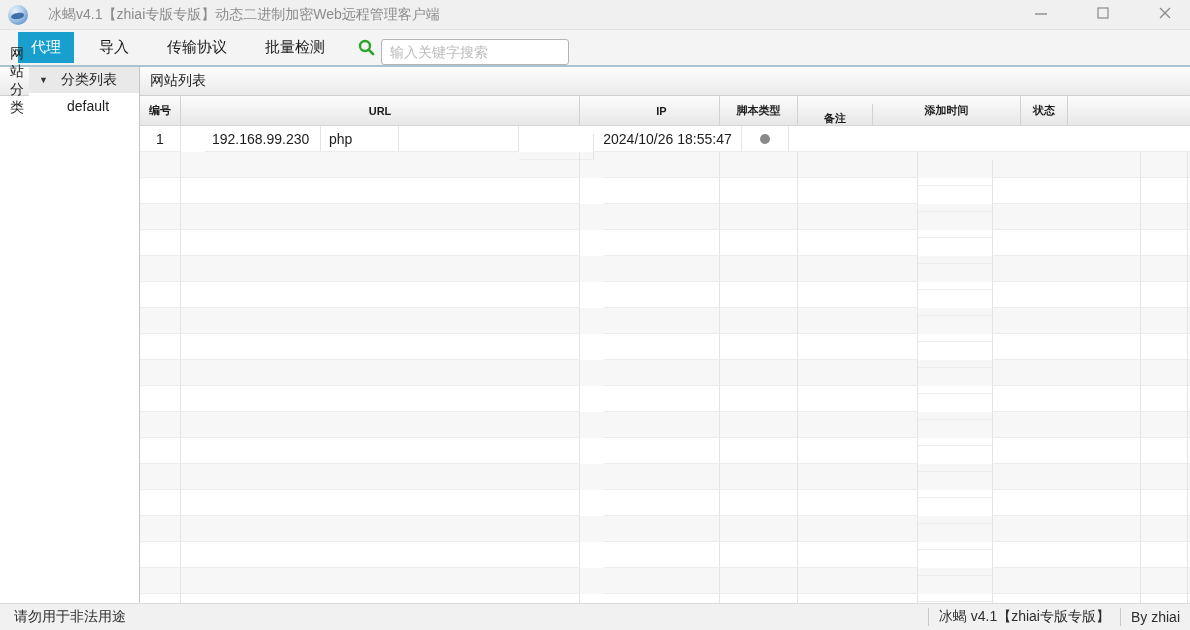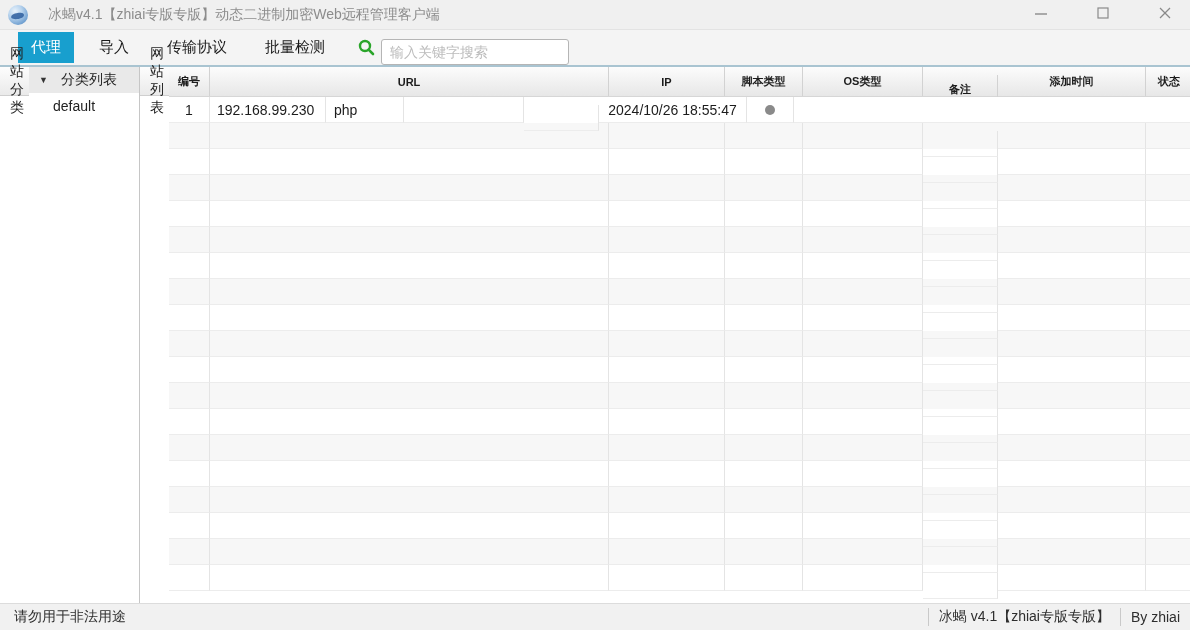--- a/index.html
+++ b/index.html
@@ -56,43 +56,43 @@
   .panel-header {
     height:29px; flex:0 0 29px; background:linear-gradient(#fdfdfd,#eaeaea);
     border-bottom:1px solid #cfcfcf; display:flex; align-items:center; padding-left:10px;
     font-size:14px; color:#222;
   }
   .tree { flex:1; background:#fff; }
   .tree-row { height:26px; display:flex; align-items:center; font-size:14px; cursor:default; }
   .tree-row.selected { background:#e9e9e9; }
   .tree-arrow { width:12px; margin-left:10px; font-size:9px; color:#333; }
   .tree-root-label { margin-left:10px; }
-  .tree-child-label { margin-left:24px;text-align:right; }
-
-  .main { flex:1; display:flex; flex-direction:row; min-width:0; }
+  .tree-child-label { margin-left:38px;text-align:right; }
+
+  .main { flex:1; display:flex; flex-direction:column; min-width:0; }
 
   
   .table { flex:1; display:flex; flex-direction:column; overflow:hidden; }
   .thead { height:30px; flex:0 0 30px; display:flex; background:linear-gradient(#fcfcfc,#e7e7e7); border-bottom:1px solid #d6d6d6; }
   .th {
     display:flex; align-items:center; justify-content:center; font-weight:bold; font-size:11px;
     color:#1c1c1c; border-right:1px solid #d2d2d2; height:100%;
   }
   .tbody { flex:1; overflow:hidden; }
   .tr { height:26px; display:flex; }
   .tr.even { background:#f7f7f7; }
   .tr.odd { background:#ffffff; }
   .td {
     display:flex; align-items:center; font-size:14px; color:#1c1c1c;
     border-right:1px solid #e4e4e4; border-bottom:1px solid #ececec; height:100%;
     white-space:nowrap; overflow:hidden;
   }
   .col-no { width:41px; flex:0 0 41px; justify-content:center; }
   .col-url { width:399px; flex:0 0 399px; padding-left:7px; }
-  .col-ip { width:116px; flex:0 0 116px; padding-left:7px; }
+  .col-ip { width:116px; flex:0 0 116px; padding-left:7px;margin-left:24px; }
   .col-script { width:78px; flex:0 0 78px; padding-left:8px; }
   .col-os { width:120px; flex:0 0 120px; padding-left:8px; }
   .col-note { width:75px; flex:0 0 75px; padding-left:8px;margin-top:8px; }
   .col-added { width:148px; flex:0 0 148px; justify-content:center; }
   .col-status { width:47px; flex:0 0 47px; justify-content:center; }
   .col-filler { flex:1; border-right:none; }
   .th.col-url, .th.col-ip, .th.col-script, .th.col-os, .th.col-note { padding-left:0; justify-content:center; }
   .status-dot { width:10px; height:10px; border-radius:50%; background:#8a8a8a; }
 
   
@@ -172,21 +172,20 @@
     <div class="main">
       <div class="panel-header">
         <span>网站列表</span>
       </div>
       <div class="table">
         <div class="thead" id="table-head">
             <div class="th col-no">编号</div>
             <div class="th col-url">URL</div>
             <div class="th col-ip">IP</div>
             <div class="th col-script">脚本类型</div>
-            <div class="th col-os">OS类型</div>
             <div class="th col-note">备注</div>
             <div class="th col-added">添加时间</div>
             <div class="th col-status">状态</div>
             <div class="th col-filler"></div>
           </div>
         <div class="tbody" id="table-body">
             <div class="tr odd">
               <div class="td col-no">1</div>
               <div class="td col-ip">192.168.99.230</div>
               <div class="td col-script">php</div>

